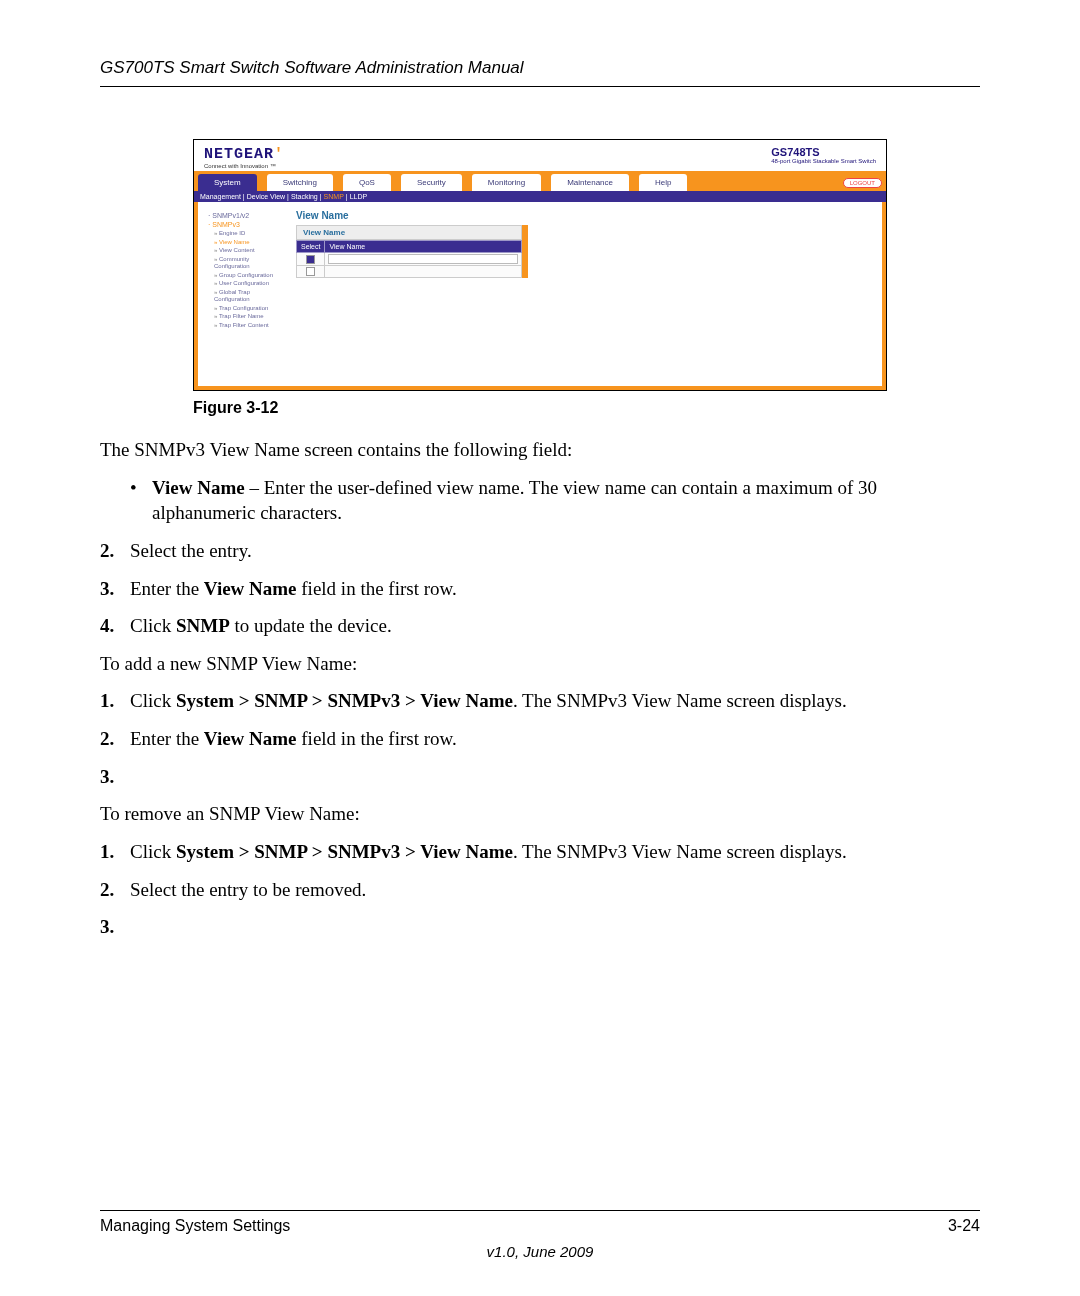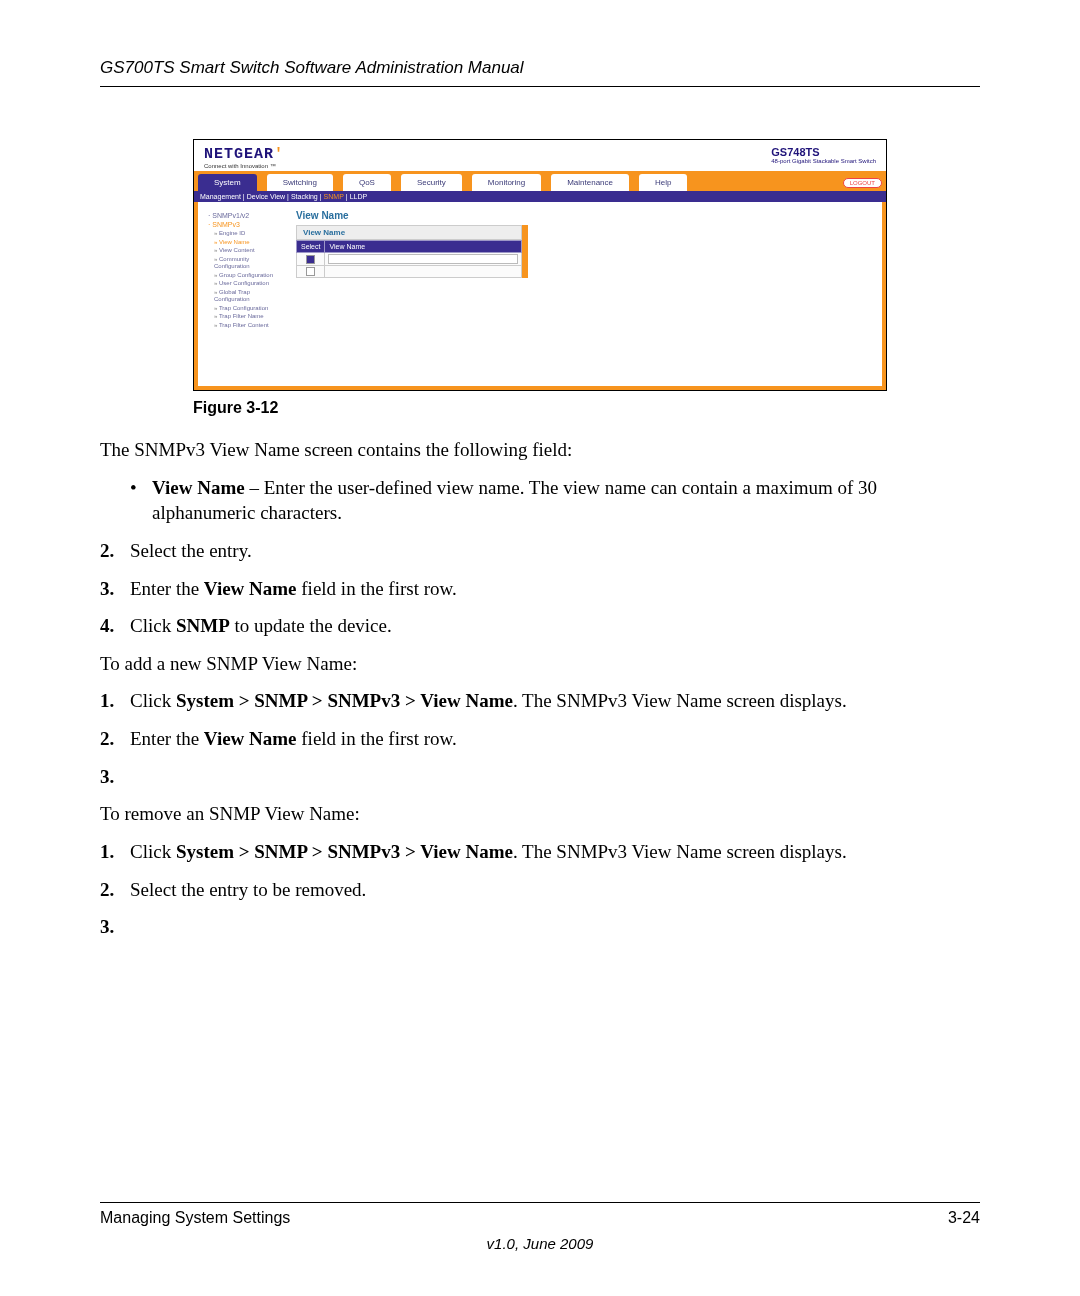--- a/index.html
+++ b/index.html
@@ -163,21 +163,21 @@
   }
   .body-text p { margin: 0 0 12px 0; }
   .ol-item { display: flex; margin: 0 0 12px 0; }
   .ol-num { width: 30px; flex: 0 0 30px; font-weight: 700; }
   .bull-row { display: flex; margin: 0 0 12px 30px; }
   .bull-sym { width: 22px; flex: 0 0 22px; }
   .page-footer {
     position: absolute;
     left: 100px;
     right: 100px;
-    bottom: 44px;
+    bottom: 36px;
   }
   .page-footer .line { border-top: 1px solid #000; padding-top: 6px; display: flex; justify-content: space-between; font-family: Arial, Helvetica, sans-serif; font-size: 16px; }
   .page-footer .ver { text-align: center; font-style: italic; font-family: Arial, Helvetica, sans-serif; font-size: 15px; margin-top: 8px; }
   b { font-weight: 700; }
 </style>
 </head>
 <body>
 
 <div class="page-header">
   <span>GS700TS Smart Switch Software Administration Manual</span>

